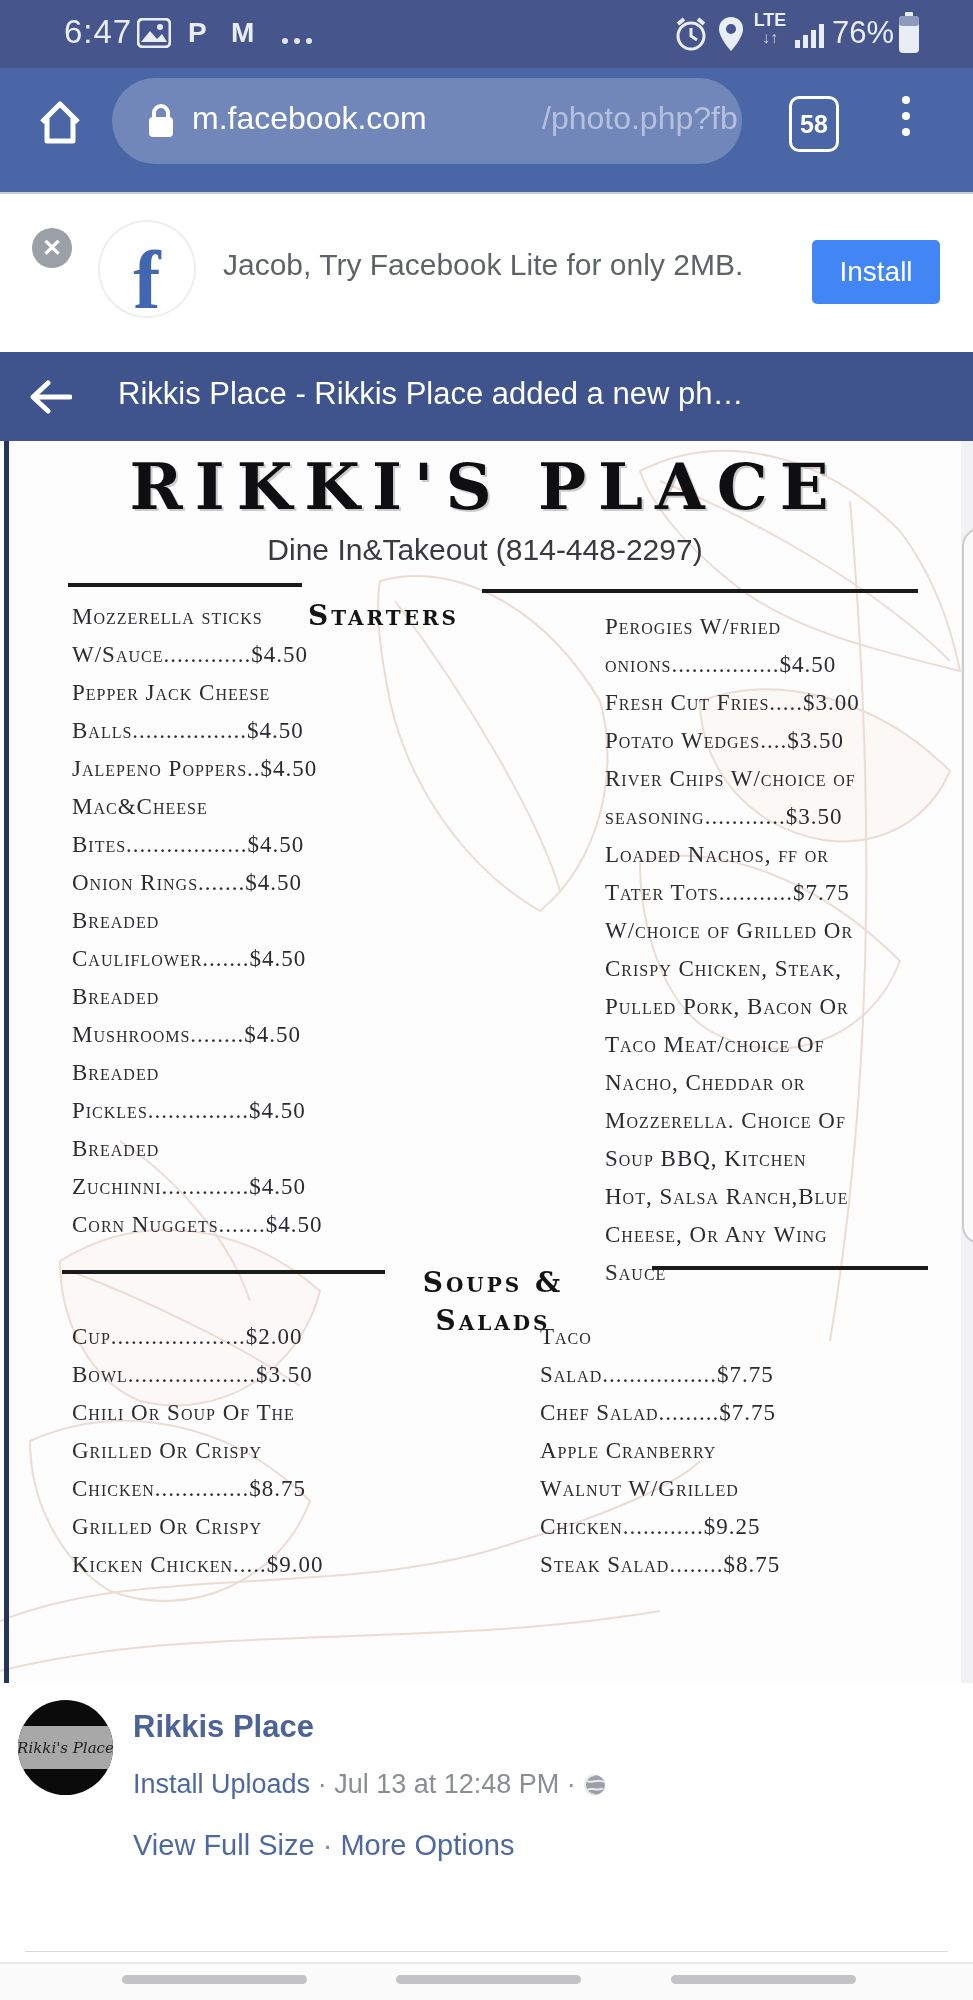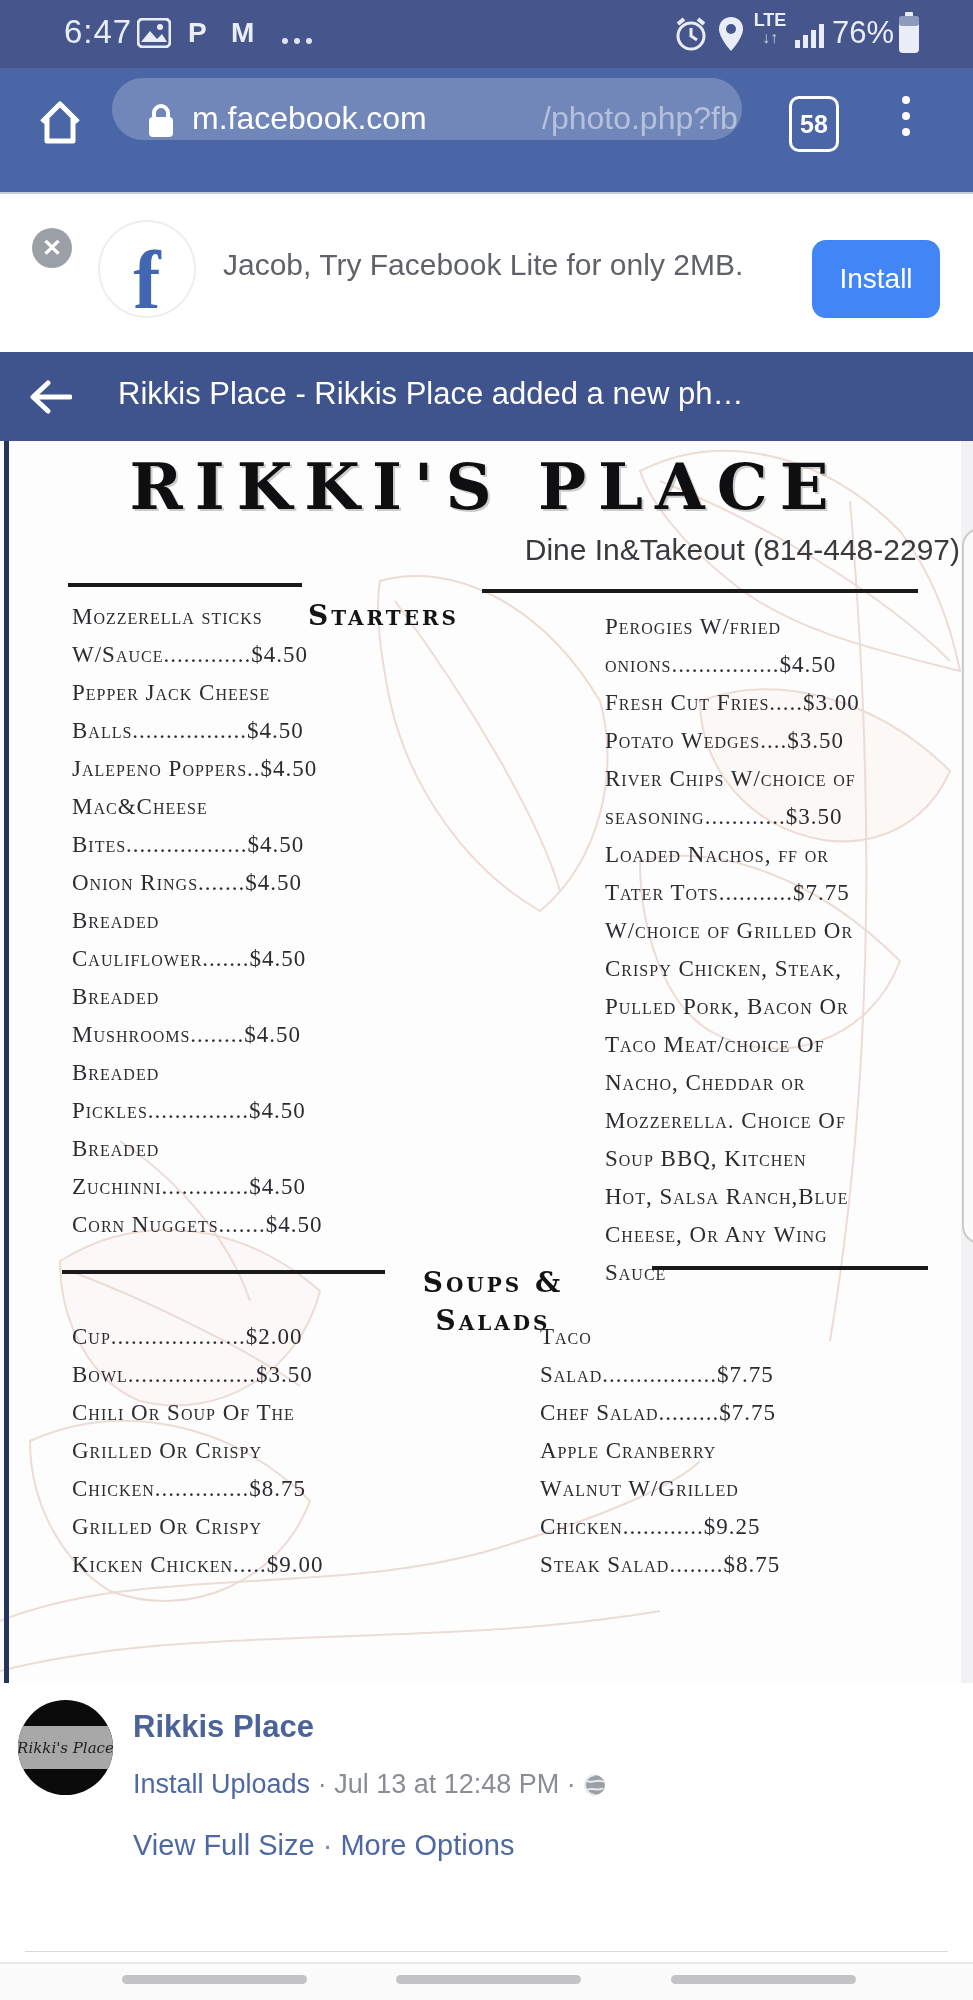--- a/index.html
+++ b/index.html
@@ -7,50 +7,50 @@
         font-family:"Liberation Sans",sans-serif;background:#fff;}
   .abs{position:absolute;}
   
   #statusbar{left:0;top:0;width:973px;height:68px;background:#46568d;color:#e9edf6;}
   .sb-time{left:40px;top:13px;font-size:33px;letter-spacing:1px;margin-left:24px;}
   .sb-glyph{font-weight:700;font-size:28px;top:17px;}
   .sb-dots span{display:inline-block;width:6px;height:6px;border-radius:50%;background:#dfe4ef;margin-right:6px;}
   .sb-right-text{font-size:31px;}
   
   #chrome{left:0;top:68px;width:973px;height:124px;background:#4b66a6;}
-  #urlpill{left:112px;top:10px;width:630px;height:62px;border-radius:43px;background:rgba(255,255,255,0.22);}
+  #urlpill{left:112px;top:10px;width:630px;height:86px;border-radius:43px;background:rgba(255,255,255,0.22);}
   .url-host{color:#ffffff;font-size:32px;}
   .url-path{color:#b5c1dc;font-size:32px;}
   #tabbox{left:789px;top:28px;width:44px;height:50px;border:3px solid #fff;border-radius:10px;
           color:#fff;font-size:25px;font-weight:700;display:flex;align-items:center;justify-content:center;}
   .kebab span{display:block;width:8px;height:8px;border-radius:50%;background:#fff;margin:8px auto;}
   #chrome-divider{left:0;top:192px;width:973px;height:2px;background:#c9cdd6;}
   
   #banner{left:0;top:194px;width:973px;height:158px;background:#ffffff;}
   #banner-close{left:32px;top:34px;width:40px;height:40px;border-radius:50%;background:#9aa0a6;color:#fff;
                 font-size:24px;font-weight:700;display:flex;align-items:center;justify-content:center;}
   #fb-circle{left:100px;top:28px;width:94px;height:94px;border-radius:50%;background:#fff;
              box-shadow:0 0 0 2px #eceef2;display:flex;align-items:flex-end;justify-content:center;overflow:hidden;}
   #fb-f{color:#4267b2;font-size:82px;font-weight:700;line-height:0.85;font-family:"Liberation Serif",serif;}
   #banner-msg{left:223px;top:54px;font-size:30px;color:#5f6368;white-space:nowrap;}
-  #install-btn{left:812px;top:46px;width:128px;height:78px;background:#4285f4;border-radius:14px;color:#fff;
+  #install-btn{left:812px;top:46px;width:128px;height:64px;background:#4285f4;border-radius:5px;color:#fff;
                font-size:28px;display:flex;align-items:center;justify-content:center;}
   
   #fbheader{left:0;top:352px;width:973px;height:89px;background:#3f538c;color:#fff;}
   #fbheader-title{left:118px;top:24px;font-size:31px;white-space:nowrap;}
   
   #photo{left:0;top:441px;width:973px;height:1242px;background:#fdfdfd;}
   #photo-left-edge{left:4px;top:0;width:5px;height:1242px;background:#26345c;}
   #photo-gutter{left:961px;top:0;width:12px;height:1242px;background:#f2f2f4;}
   #photo-scroll{left:962px;top:87px;width:42px;height:712px;border:2px solid #cccccc;border-radius:18px;
                 background:rgba(255,255,255,0.65);}
   .menu-title{left:10px;top:8px;width:950px;text-align:center;font-family:"DejaVu Serif",serif;
               font-weight:700;font-size:64px;letter-spacing:12px;color:#0f0f12;
               text-shadow:2px 2px 0 rgba(60,60,60,0.25);}
-  .menu-subtitle{left:10px;top:92px;width:950px;text-align:right;font-size:30px;color:#3a3a3e;}
+  .menu-subtitle{left:10px;top:92px;width:950px;text-align:center;font-size:30px;color:#3a3a3e;}
   .slab{font-family:"DejaVu Serif",serif;font-weight:700;font-size:28px;letter-spacing:3px;color:#141414;
         font-variant:small-caps;margin-top:32px;}
   .rule{background:#1a1a1a;height:4px;}
   .menu-col{font-family:Liberation Serif, serif;font-variant:small-caps;font-size:23px;
             letter-spacing:1px;color:#2b2b30;line-height:38px;white-space:nowrap;}
   .menu-line{height:38px;}
   .soups-head{text-align:center;width:210px;line-height:38px;}
   
   #post{left:0;top:1683px;width:973px;height:280px;background:#fff;}
   #avatar{left:18px;top:17px;width:95px;height:95px;border-radius:50%;background:#0b0b0b;overflow:hidden;}

